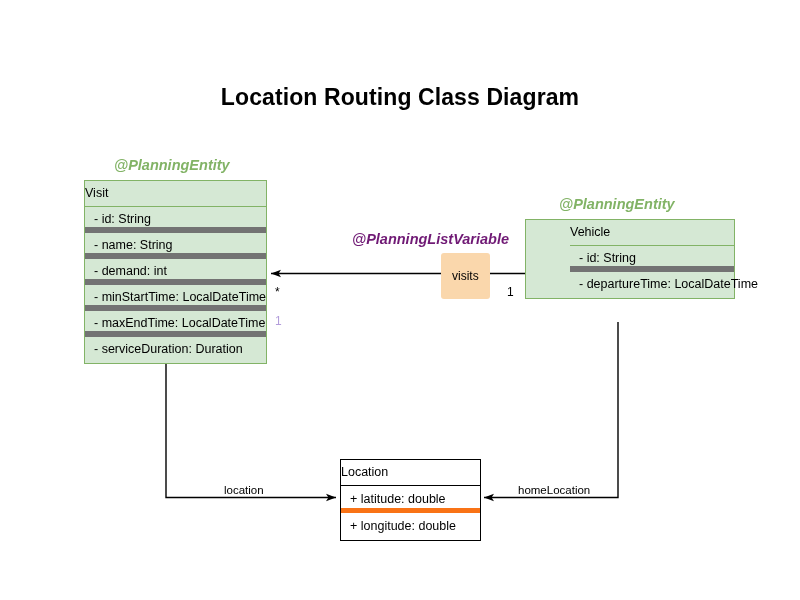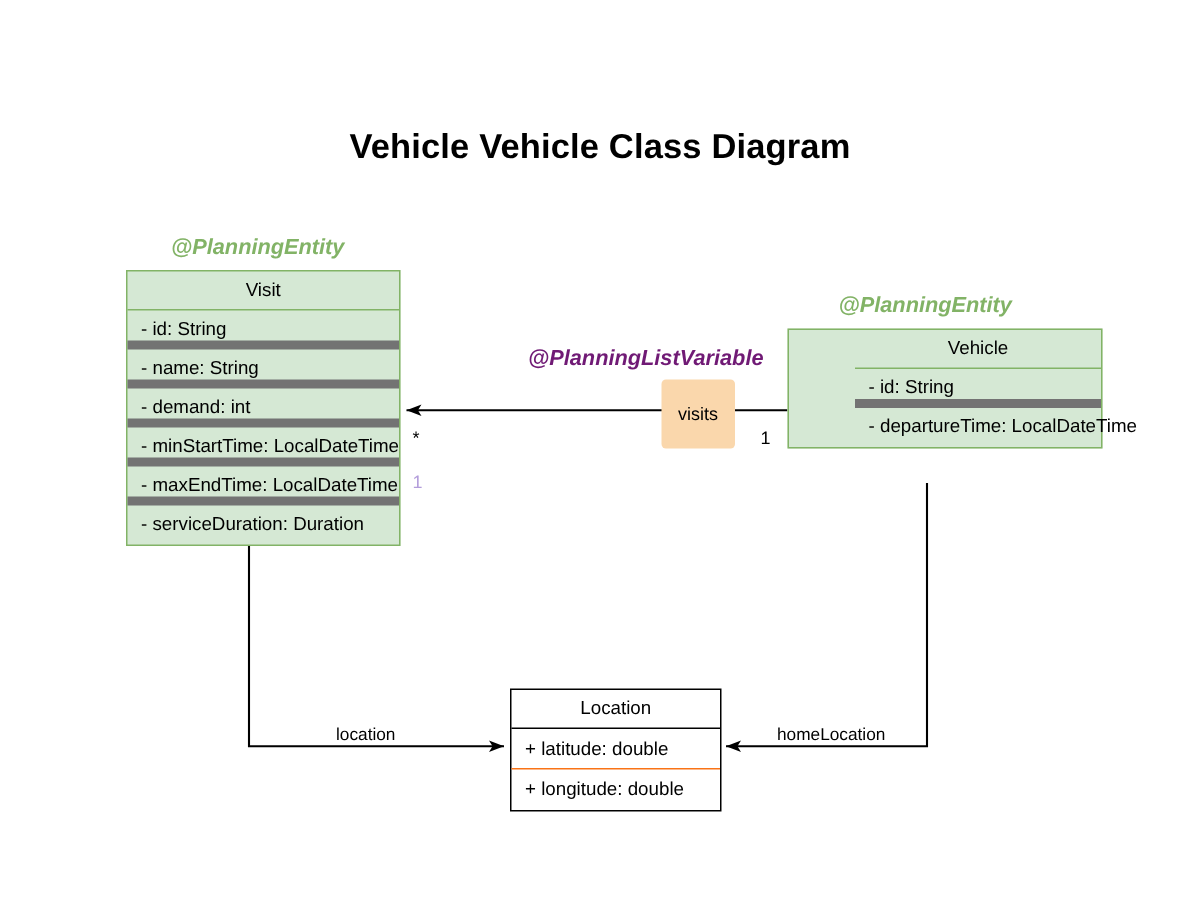--- a/index.html
+++ b/index.html
@@ -49,41 +49,41 @@
     background: #d5e8d4;
   }
   .umlclass.plain {
     border: 1px solid #000000;
     background: #ffffff;
   }
   .umlclass .cls-header {
     box-sizing: border-box;
     height: 26px;
     line-height: 25px;
-    text-align: center;
+    text-align: left;
     font-size: 12.5px;
     color: #000000;
     border-bottom: 1px solid #82b366;
     white-space: nowrap;
   }
   .umlclass.plain .cls-header {
     border-bottom: 1px solid #000000;
   }
   .umlclass .cls-attr {
     box-sizing: border-box;
     height: 26px;
     line-height: 25px;
     padding-left: 9px;
     font-size: 12.5px;
     color: #000000;
     border-bottom: 6px solid #737373;
     white-space: nowrap;
   }
   .umlclass.plain .cls-attr {
-    border-bottom: 1px solid #f97316;
+    border-bottom: 5px solid #f97316;
     height: 27px;
     line-height: 26px;
   }
   .umlclass .cls-attr:last-child {
     border-bottom: none;
   }
 
   
   .stereotype {
     position: absolute;
@@ -114,21 +114,21 @@
     color: #000000;
     white-space: nowrap;
   }
   .mult.lilac { color: #b39ddb; }
 </style>
 </head>
 <body>
 
 <div id="canvas">
 
-  <div class="diagram-title">Vehicle Vehicle Class Diagram</div>
+  <div class="diagram-title">Location Routing Class Diagram</div>
 
   <svg id="edges" viewBox="0 0 800 600" xmlns="http://www.w3.org/2000/svg">
     <defs>
       <marker id="arrowL" markerWidth="12" markerHeight="12" refX="10" refY="5" orient="auto" markerUnits="userSpaceOnUse">
         <path d="M10,5 L0,1.2 L2.4,5 L0,8.8 Z" fill="#000000"></path>
       </marker>
       <marker id="arrowR" markerWidth="12" markerHeight="12" refX="10" refY="5" orient="auto" markerUnits="userSpaceOnUse">
         <path d="M10,5 L0,1.2 L2.4,5 L0,8.8 Z" fill="#000000"></path>
       </marker>
     </defs>

